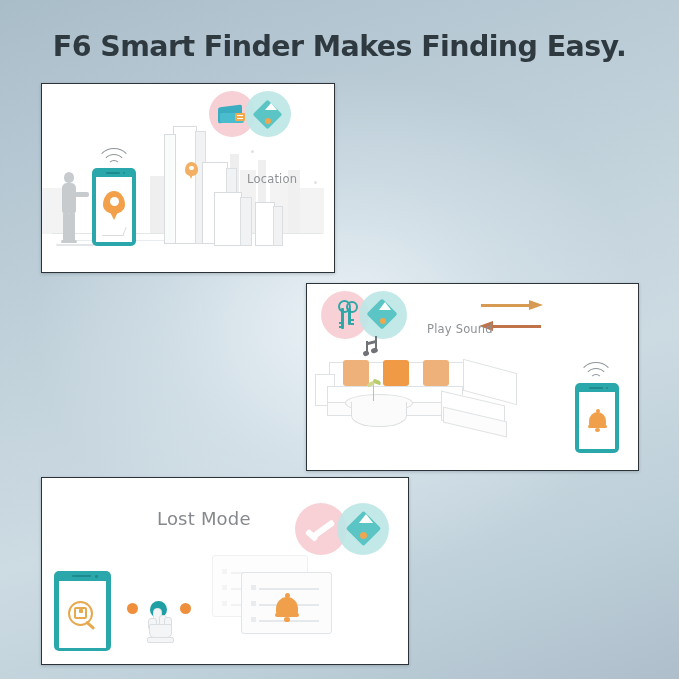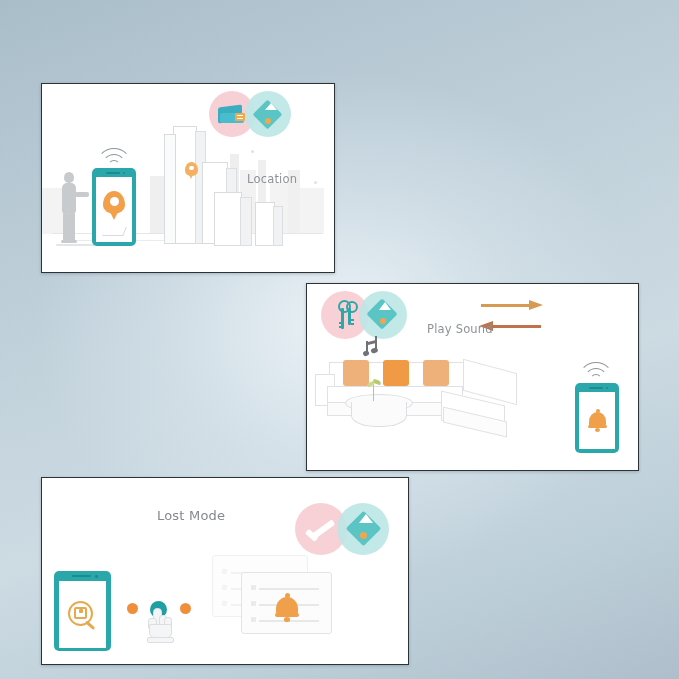--- a/index.html
+++ b/index.html
@@ -112,20 +112,21 @@
   .key-shaft{position:absolute;background:#2fa6a8;border-radius:1px;}
   .key-tooth{position:absolute;background:#2fa6a8;}
 
   .speck{position:absolute;background:#dfe3e6;border-radius:50%;}
 </style>
 </head>
 <body>
 
 <div id="stage">
 
+  <div id="title">F6 Smart Finder Makes Finding Easy.</div>
 
   <div class="panel" id="panel-playsound">
 
     <div class="badge-pair" style="left:14px;top:7px;width:92px;height:48px;">
       <div class="circ circ-pink" style="left:0;top:0;width:48px;height:48px;opacity:.9;"></div>
       <div class="circ circ-teal" style="left:38px;top:0;width:48px;height:48px;opacity:.9;"></div>
 
       <div class="keys" style="left:14px;top:9px;width:24px;height:31px;">
         <div class="key-ring" style="left:3px;top:0;width:9px;height:9px;"></div>
         <div class="key-ring" style="left:11px;top:1px;width:8px;height:8px;"></div>
@@ -298,21 +299,21 @@
       <div class="pin-body" style="left:0;top:0;width:13px;height:13.5px;background:#f3b064;"></div>
       <div class="pin-tip" style="left:3px;top:10px;border-left:3.5px solid transparent;border-right:3.5px solid transparent;border-top:7px solid #f3b064;"></div>
       <div class="pin-hole" style="left:4.2px;top:3.6px;width:4.6px;height:4.6px;"></div>
     </div>
 
     <div class="panel-label" style="left:205px;top:88px;font-size:11.5px;">Location</div>
   </div>
 
   <div class="panel" id="panel-lostmode">
 
-    <div class="panel-label" style="left:115px;top:30px;font-size:13px;color:#85898d;">Lost Mode</div>
+    <div class="panel-label" style="left:115px;top:30px;font-size:18px;color:#85898d;">Lost Mode</div>
 
     <div class="badge-pair" style="left:253px;top:25px;width:100px;height:52px;">
       <div class="circ circ-pink" style="left:0;top:0;width:52px;height:52px;opacity:.9;"></div>
       <div class="circ circ-teal" style="left:42px;top:0;width:52px;height:52px;opacity:.9;"></div>
 
       <div style="position:absolute;left:12px;top:17px;width:30px;height:20px;">
         <div class="check" style="left:0px;top:8px;width:13px;height:5.5px;transform:rotate(42deg);transform-origin:left center;"></div>
         <div class="check" style="left:7px;top:13px;width:24px;height:5.5px;transform:rotate(-36deg);transform-origin:left center;"></div>
       </div>
 

